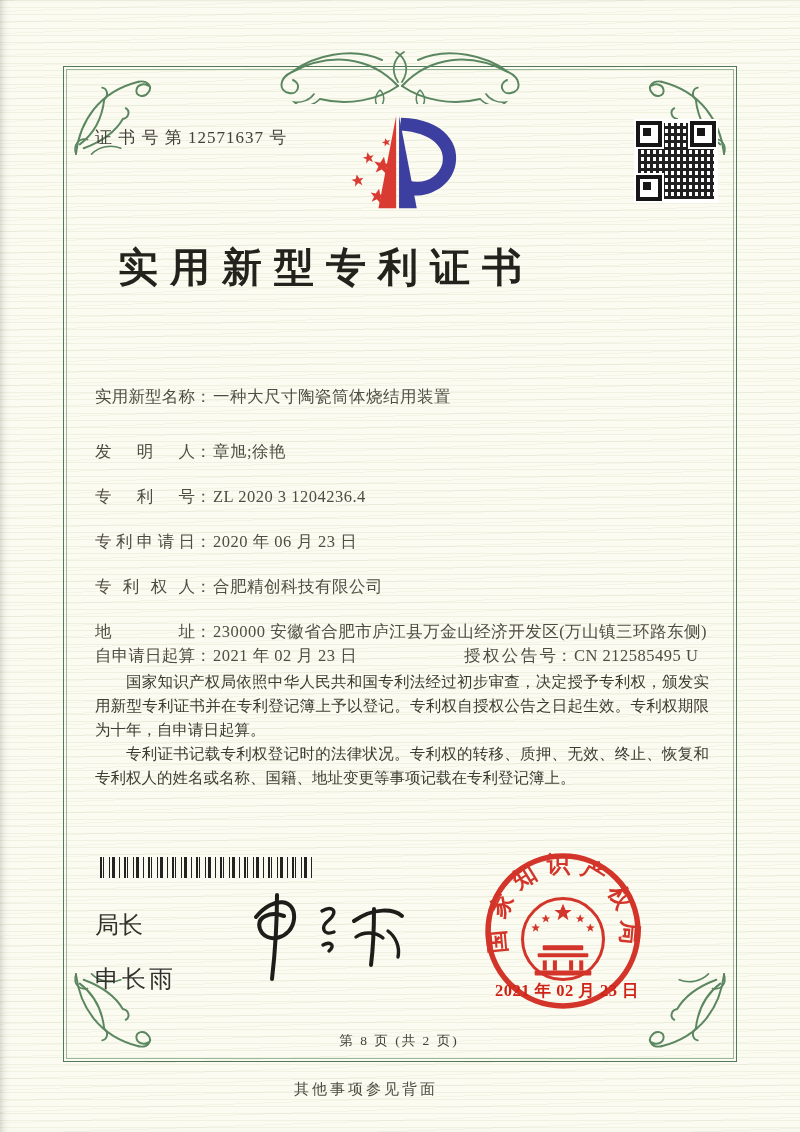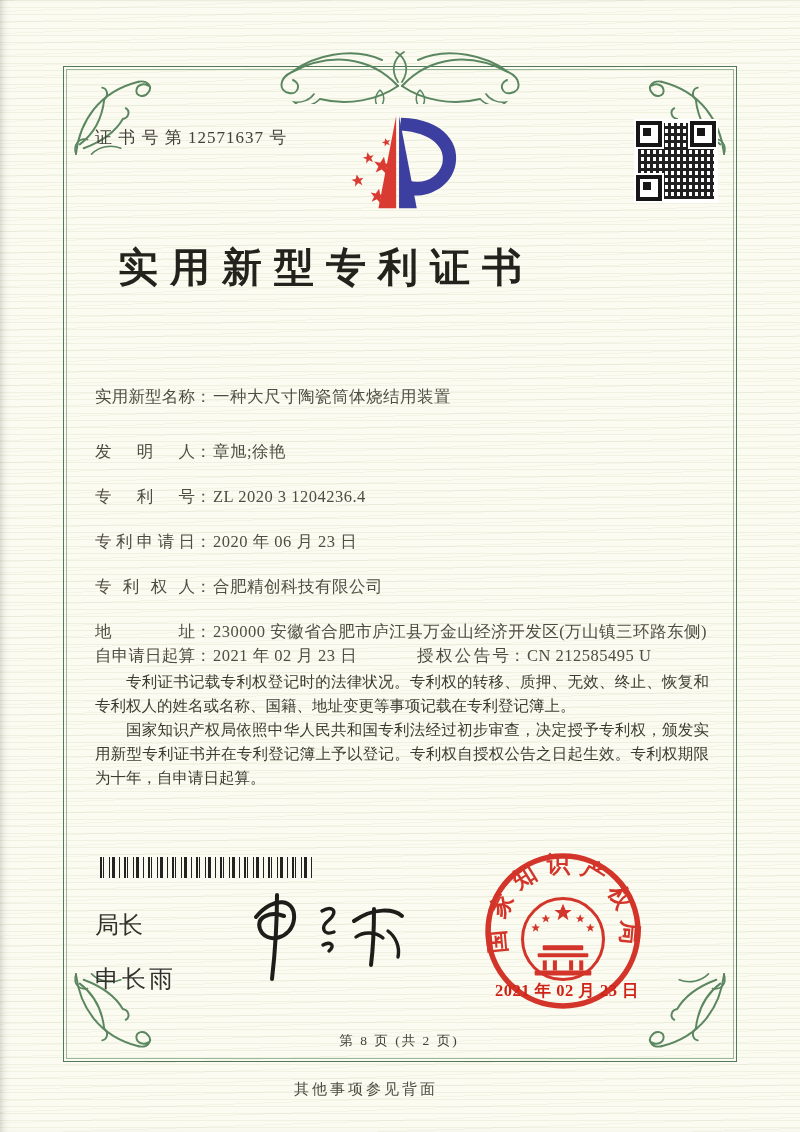--- a/index.html
+++ b/index.html
@@ -51,21 +51,21 @@
     font-size:40px;font-weight:bold;color:#23221c;letter-spacing:12px;text-indent:12px;
   }
 
   .fields{position:absolute;left:95px;top:338px;width:616px;font-size:16.5px;color:#4e4d42;}
   .frow{display:flex;line-height:22px;}
   .flabel{width:100px;flex:0 0 100px;text-align:justify;text-align-last:justify;}
   .fcolon{flex:0 0 18px;}
   .fvalue{flex:1;letter-spacing:0.5px;}
   .mb-lg{margin-bottom:33px;margin-top:48px;} .mb-md{margin-bottom:23px;} .mb-sm{margin-bottom:2px;align-items:center;}
   .pair-left{display:flex;flex:0 0 322px;}
-  .pair-right{display:flex;flex:1;}
+  .pair-right{display:flex;flex:1;margin-left:47px;}
   .pair-right .flabel{width:92px;flex:0 0 92px;}
 
   .body-text{position:absolute;left:95px;top:670px;width:614px;font-size:15.5px;
     line-height:24px;color:#3d3c31;text-align:justify;}
   .body-text p{margin:0;text-indent:2em;}
 
   .barcode{
     position:absolute;left:100px;top:857px;width:212px;height:21px;
     background:repeating-linear-gradient(90deg,
       #23231f 0 2px,#fbfaf0 2px 3px,#23231f 3px 4px,#fbfaf0 4px 9px,
@@ -200,22 +200,22 @@
       </span>
       <span class="pair-right">
         <span class="flabel">授权公告号</span>
           <span class="fcolon">：</span>
         <span class="fvalue">CN 212585495 U</span>
       </span>
     </div>
   </div>
 
   <div class="body-text">
+    <p>国家知识产权局依照中华人民共和国专利法经过初步审查，决定授予专利权，颁发实用新型专利证书并在专利登记簿上予以登记。专利权自授权公告之日起生效。专利权期限为十年，自申请日起算。</p>
     <p>专利证书记载专利权登记时的法律状况。专利权的转移、质押、无效、终止、恢复和专利权人的姓名或名称、国籍、地址变更等事项记载在专利登记簿上。</p>
-    <p>国家知识产权局依照中华人民共和国专利法经过初步审查，决定授予专利权，颁发实用新型专利证书并在专利登记簿上予以登记。专利权自授权公告之日起生效。专利权期限为十年，自申请日起算。</p>
   </div>
 
   <div class="barcode"></div>
 
   <div class="signatory">
     <div>局长</div>
     <div class="name">申长雨</div>
   </div>
 
   <svg class="signature" viewBox="0 0 200 108" fill="none" stroke="#1e1d1a" stroke-width="4" stroke-linecap="round">

